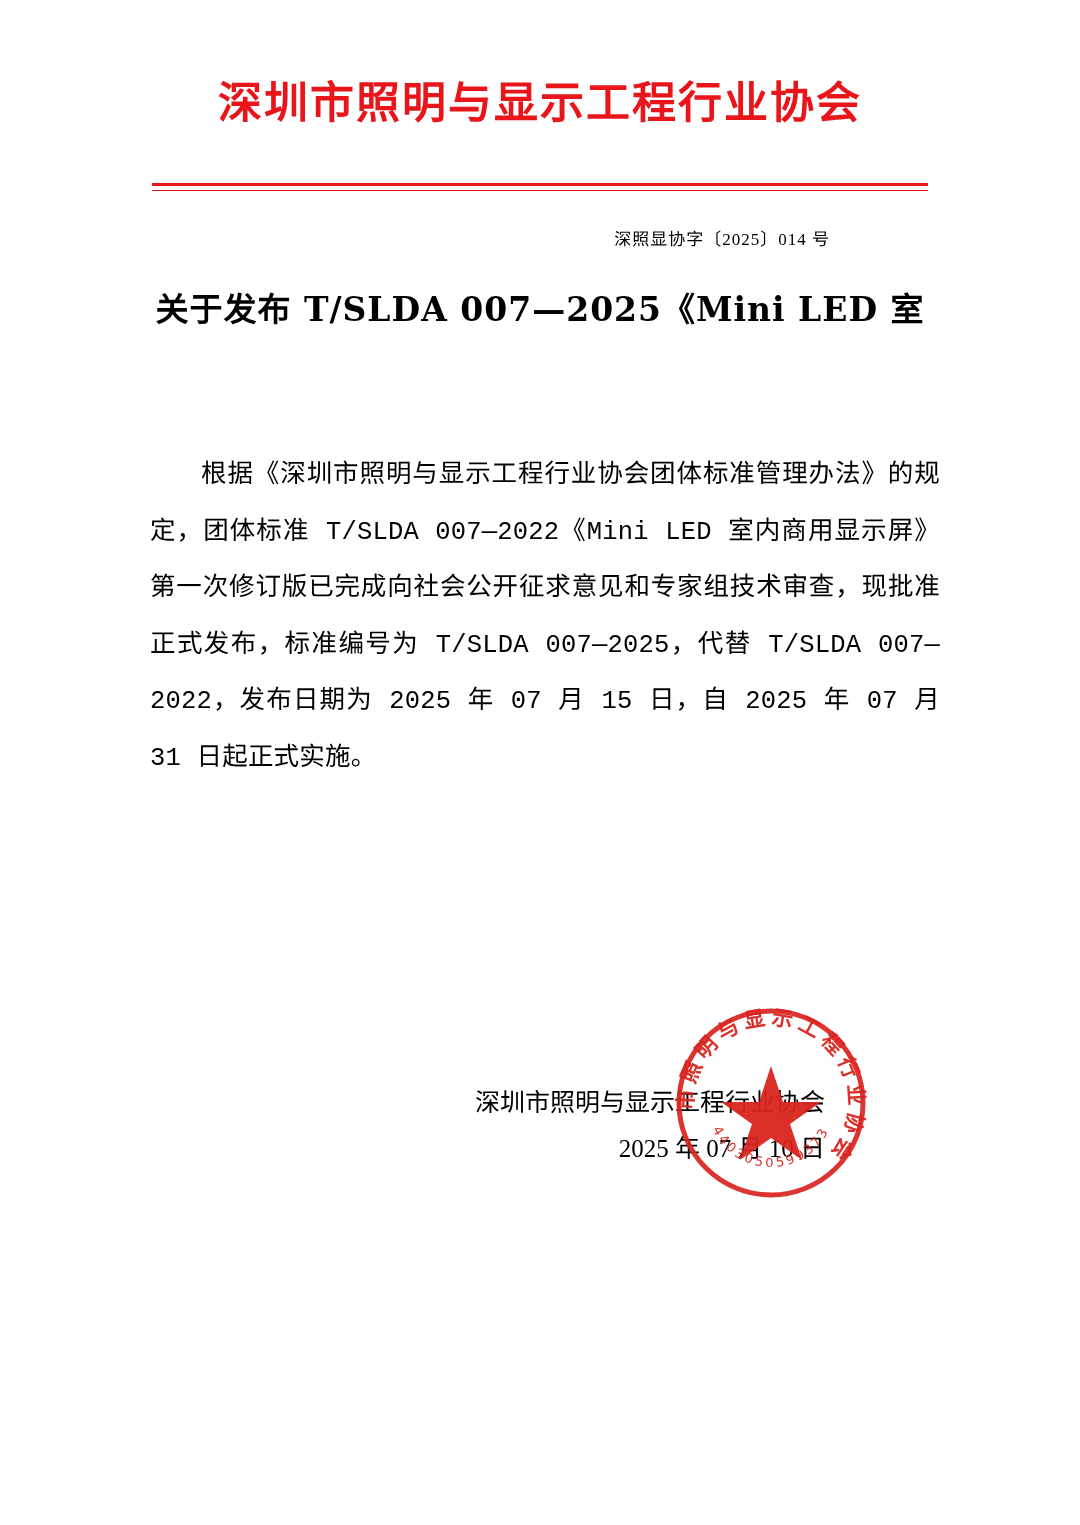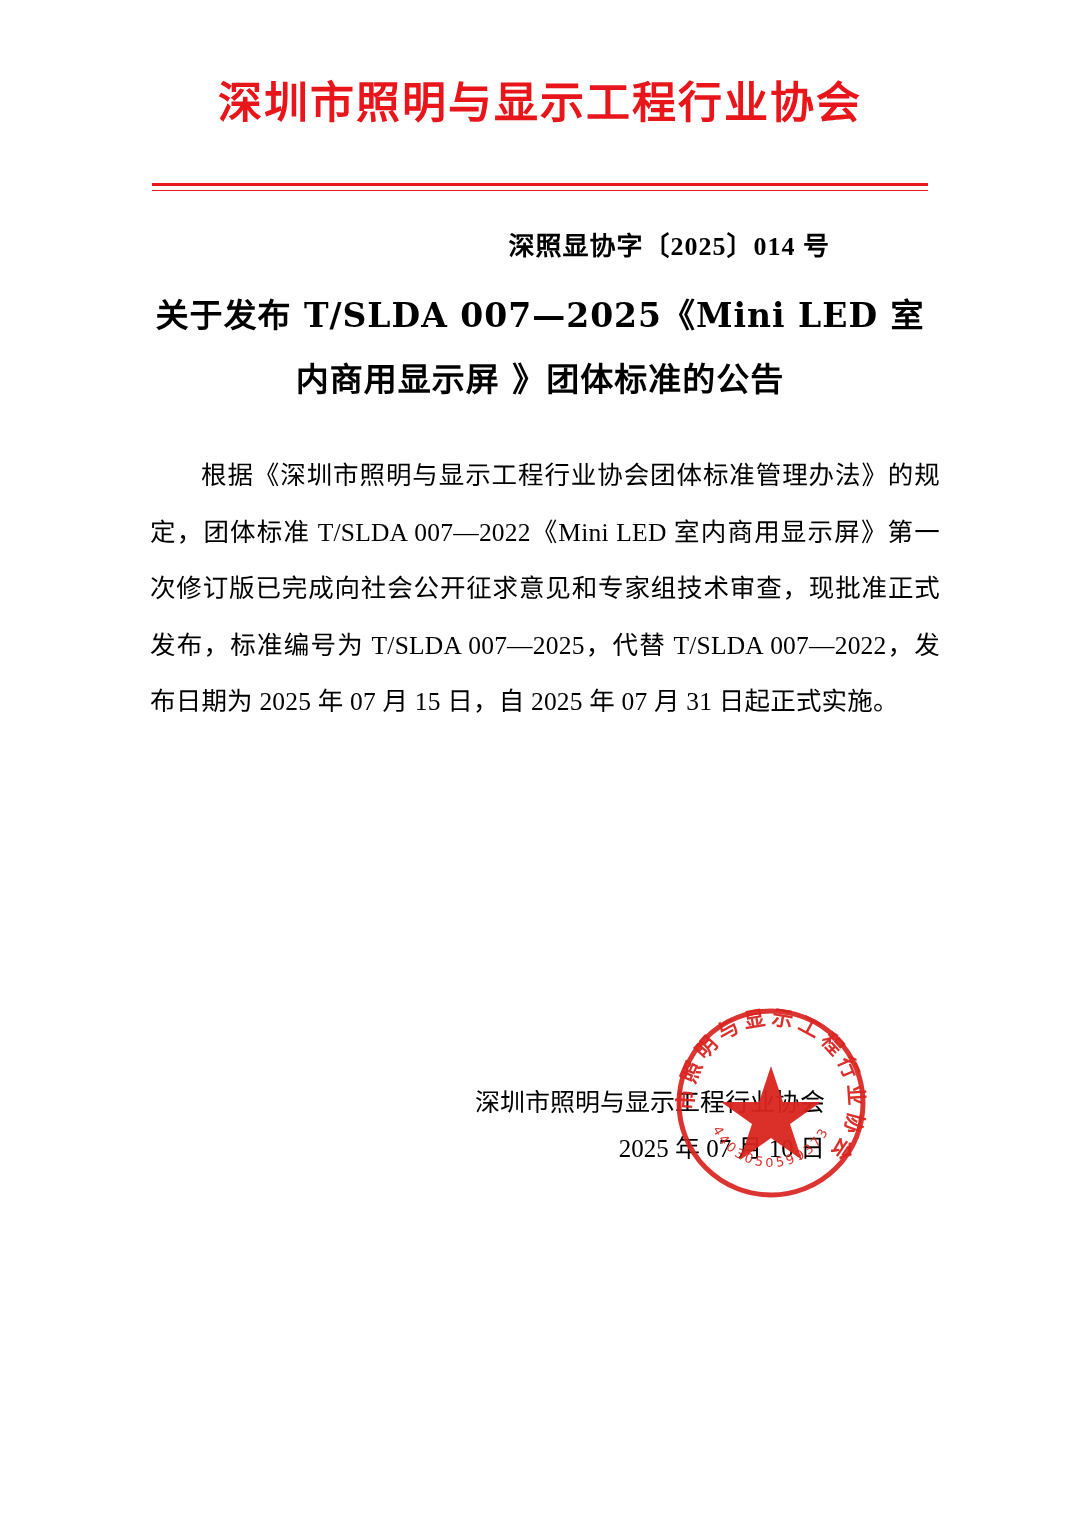--- a/index.html
+++ b/index.html
@@ -66,31 +66,30 @@
     background: #e8161b;
     width: 100%;
     margin-top: 4px;
   }
 
   
   .doc-number {
     position: absolute;
     right: 110px;
     top: 225px;
-    font-size: 26px;
+    font-size: 17px;
     letter-spacing: 1px;
     white-space: nowrap;
-    font-weight: bold;
   }
 
   
   .doc-title {
     position: absolute;
     left: 150px;
-    top: 284px;
+    top: 278px;
     width: 780px;
     text-align: center;
     font-family: "DejaVu Serif", "Liberation Serif", serif;
     font-weight: bold;
     font-size: 33px;
     line-height: 1.95;
     letter-spacing: 1px;
   }
 
   
@@ -100,20 +99,21 @@
     top: 448px;
     width: 790px;
     font-size: 25.5px;
     line-height: 2.22;
     text-align: justify;
     letter-spacing: 0.2px;
   }
   .body-text p {
     margin: 0;
     text-indent: 2em;
+    font-family: Liberation Mono, monospace;
   }
 
   
   .signature {
     position: absolute;
     right: 115px;
     top: 1080px;
     text-align: left;
     font-size: 25px;
     line-height: 1.85;
@@ -149,21 +149,20 @@
 
   <div class="rule-wrap">
     <div class="rule-thick"></div>
     <div class="rule-thin"></div>
   </div>
 
   <div class="doc-number">深照显协字〔2025〕014 号</div>
 
   <div class="doc-title">
     <div class="nowrap">关于发布 T/SLDA 007—2025《Mini LED 室</div>
-    <div class="nowrap">内商用显示屏 》团体标准的公告</div>
   </div>
 
   <div class="body-text">
     <p>根据《深圳市照明与显示工程行业协会团体标准管理办法》的规定，团体标准 T/SLDA 007—2022《Mini LED 室内商用显示屏》第一次修订版已完成向社会公开征求意见和专家组技术审查，现批准正式发布，标准编号为 T/SLDA 007—2025，代替 T/SLDA 007—2022，发布日期为 2025 年 07 月 15 日，自 2025 年 07 月 31 日起正式实施。</p>
   </div>
 
   <div class="signature">
     <div class="line">深圳市照明与显示工程行业协会</div>
     <div class="line">2025 年 07 月 10 日</div>
   </div>

